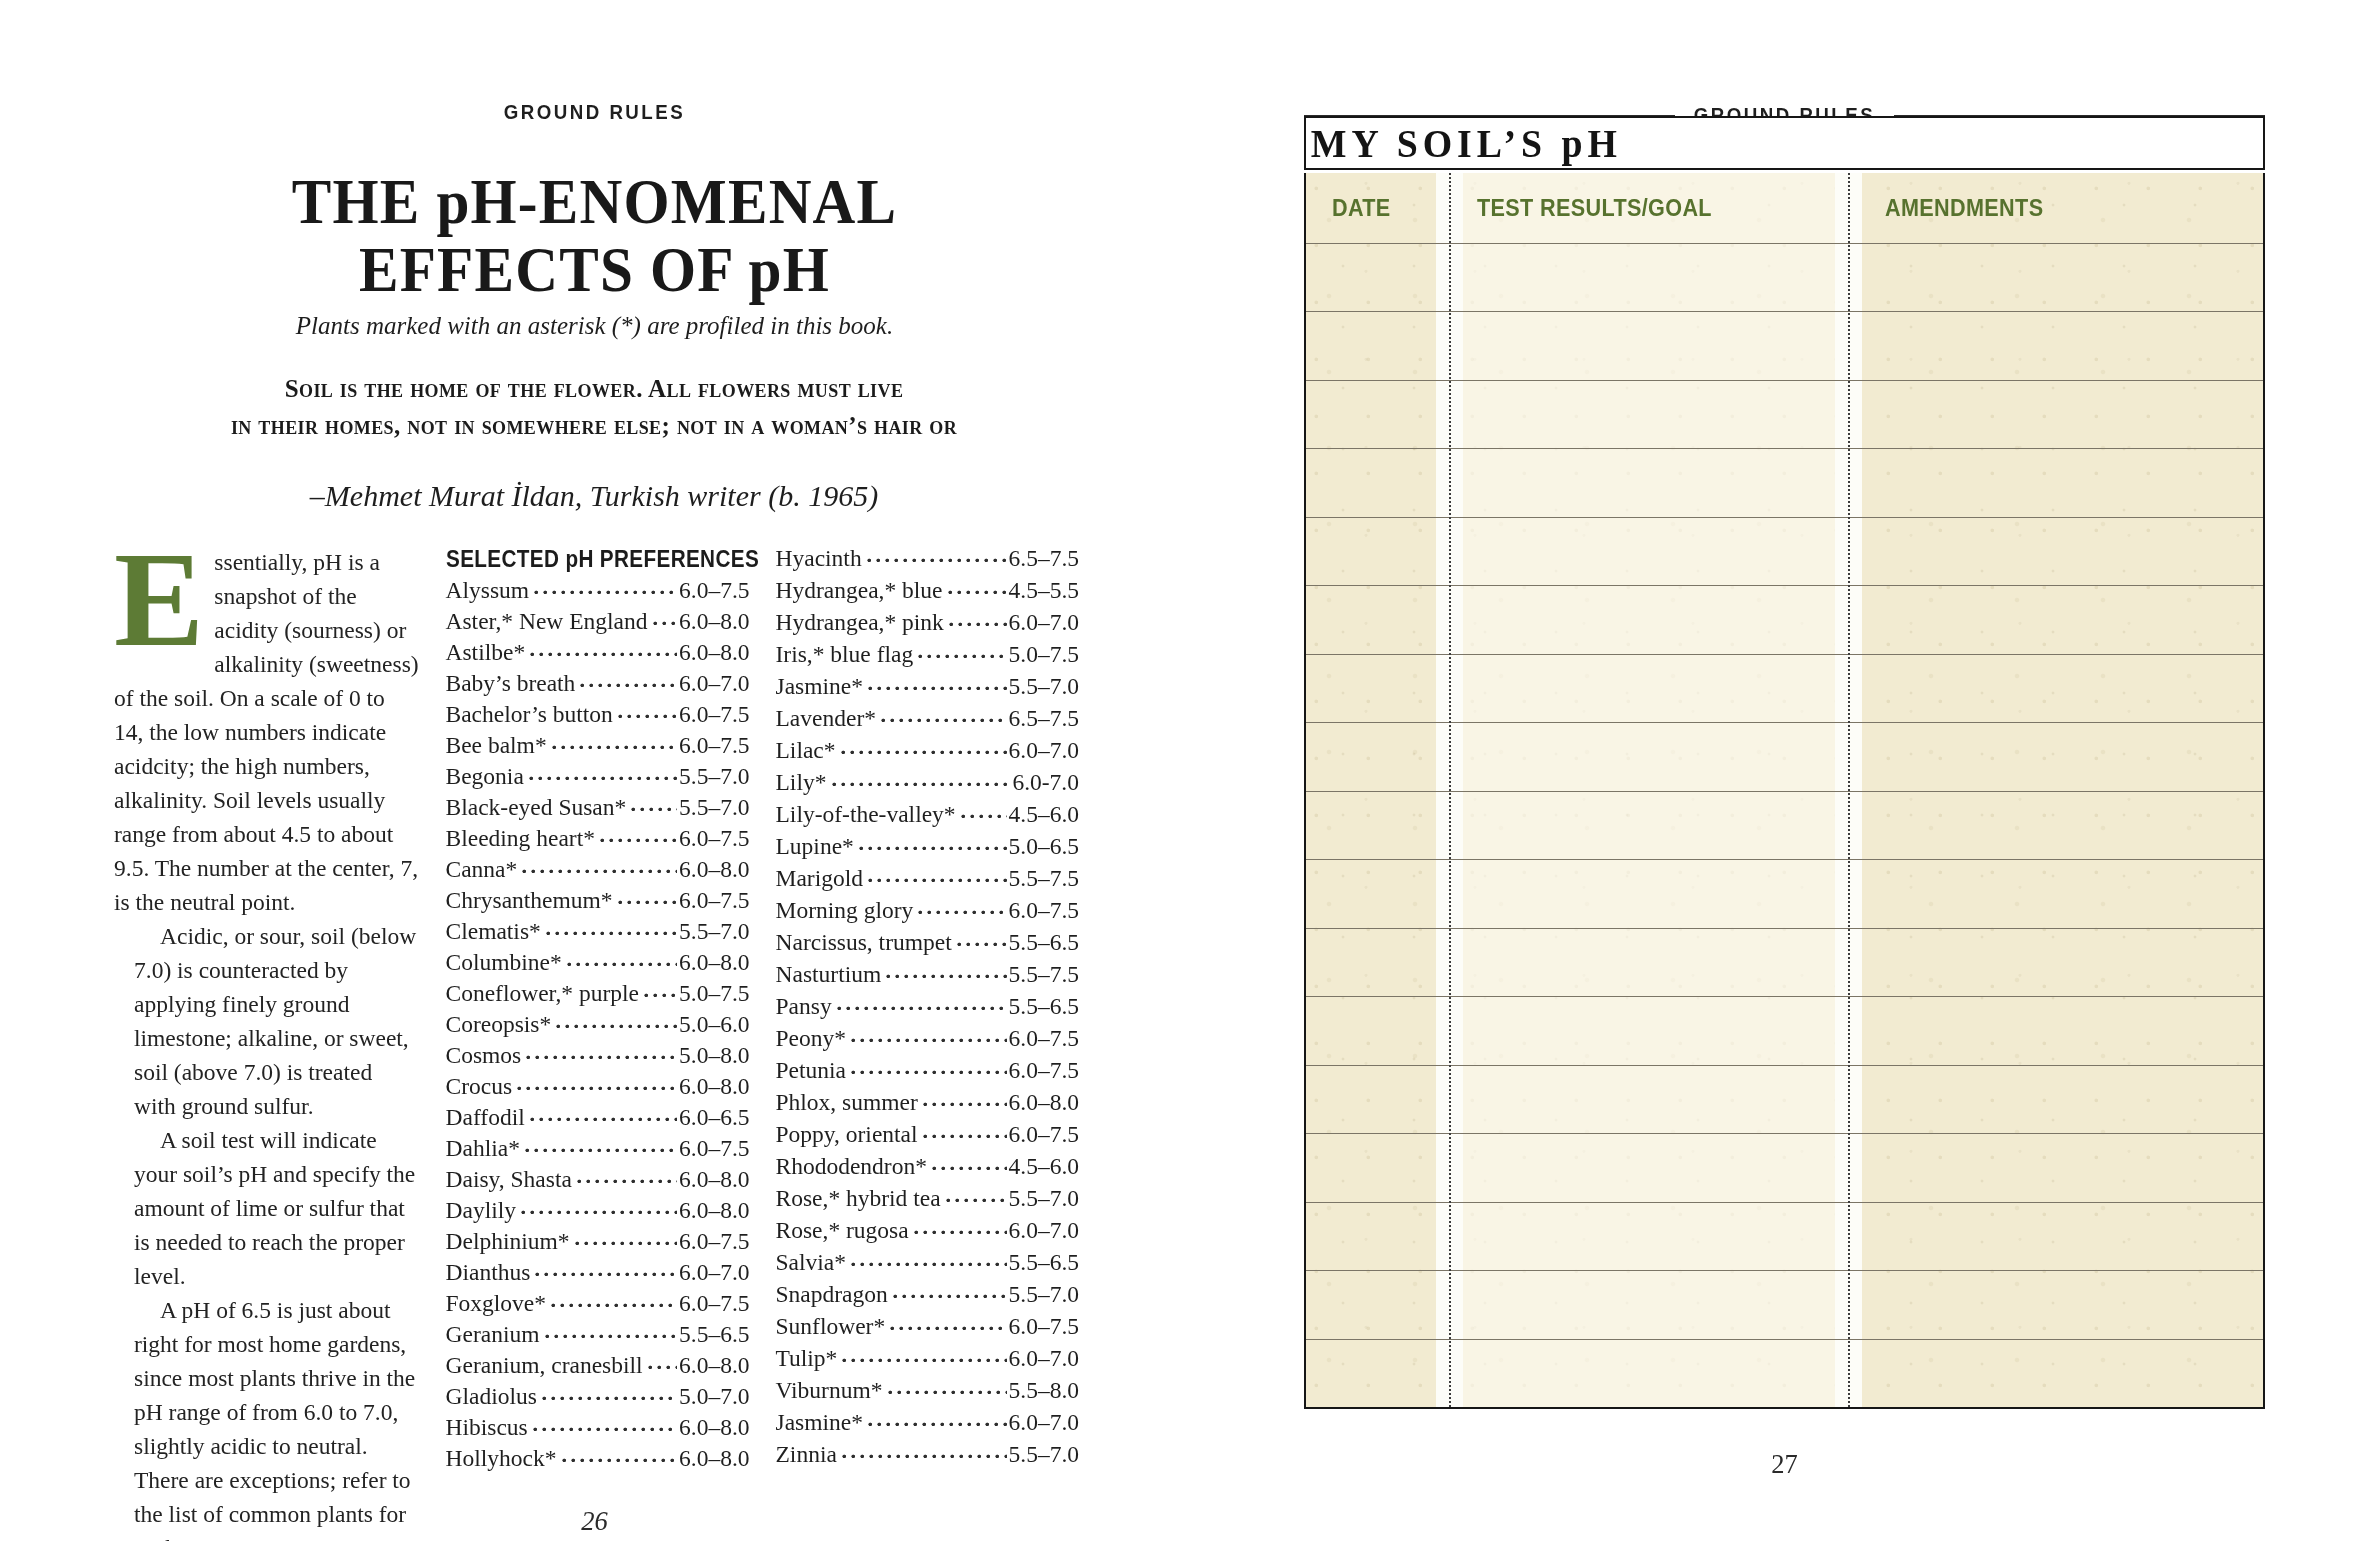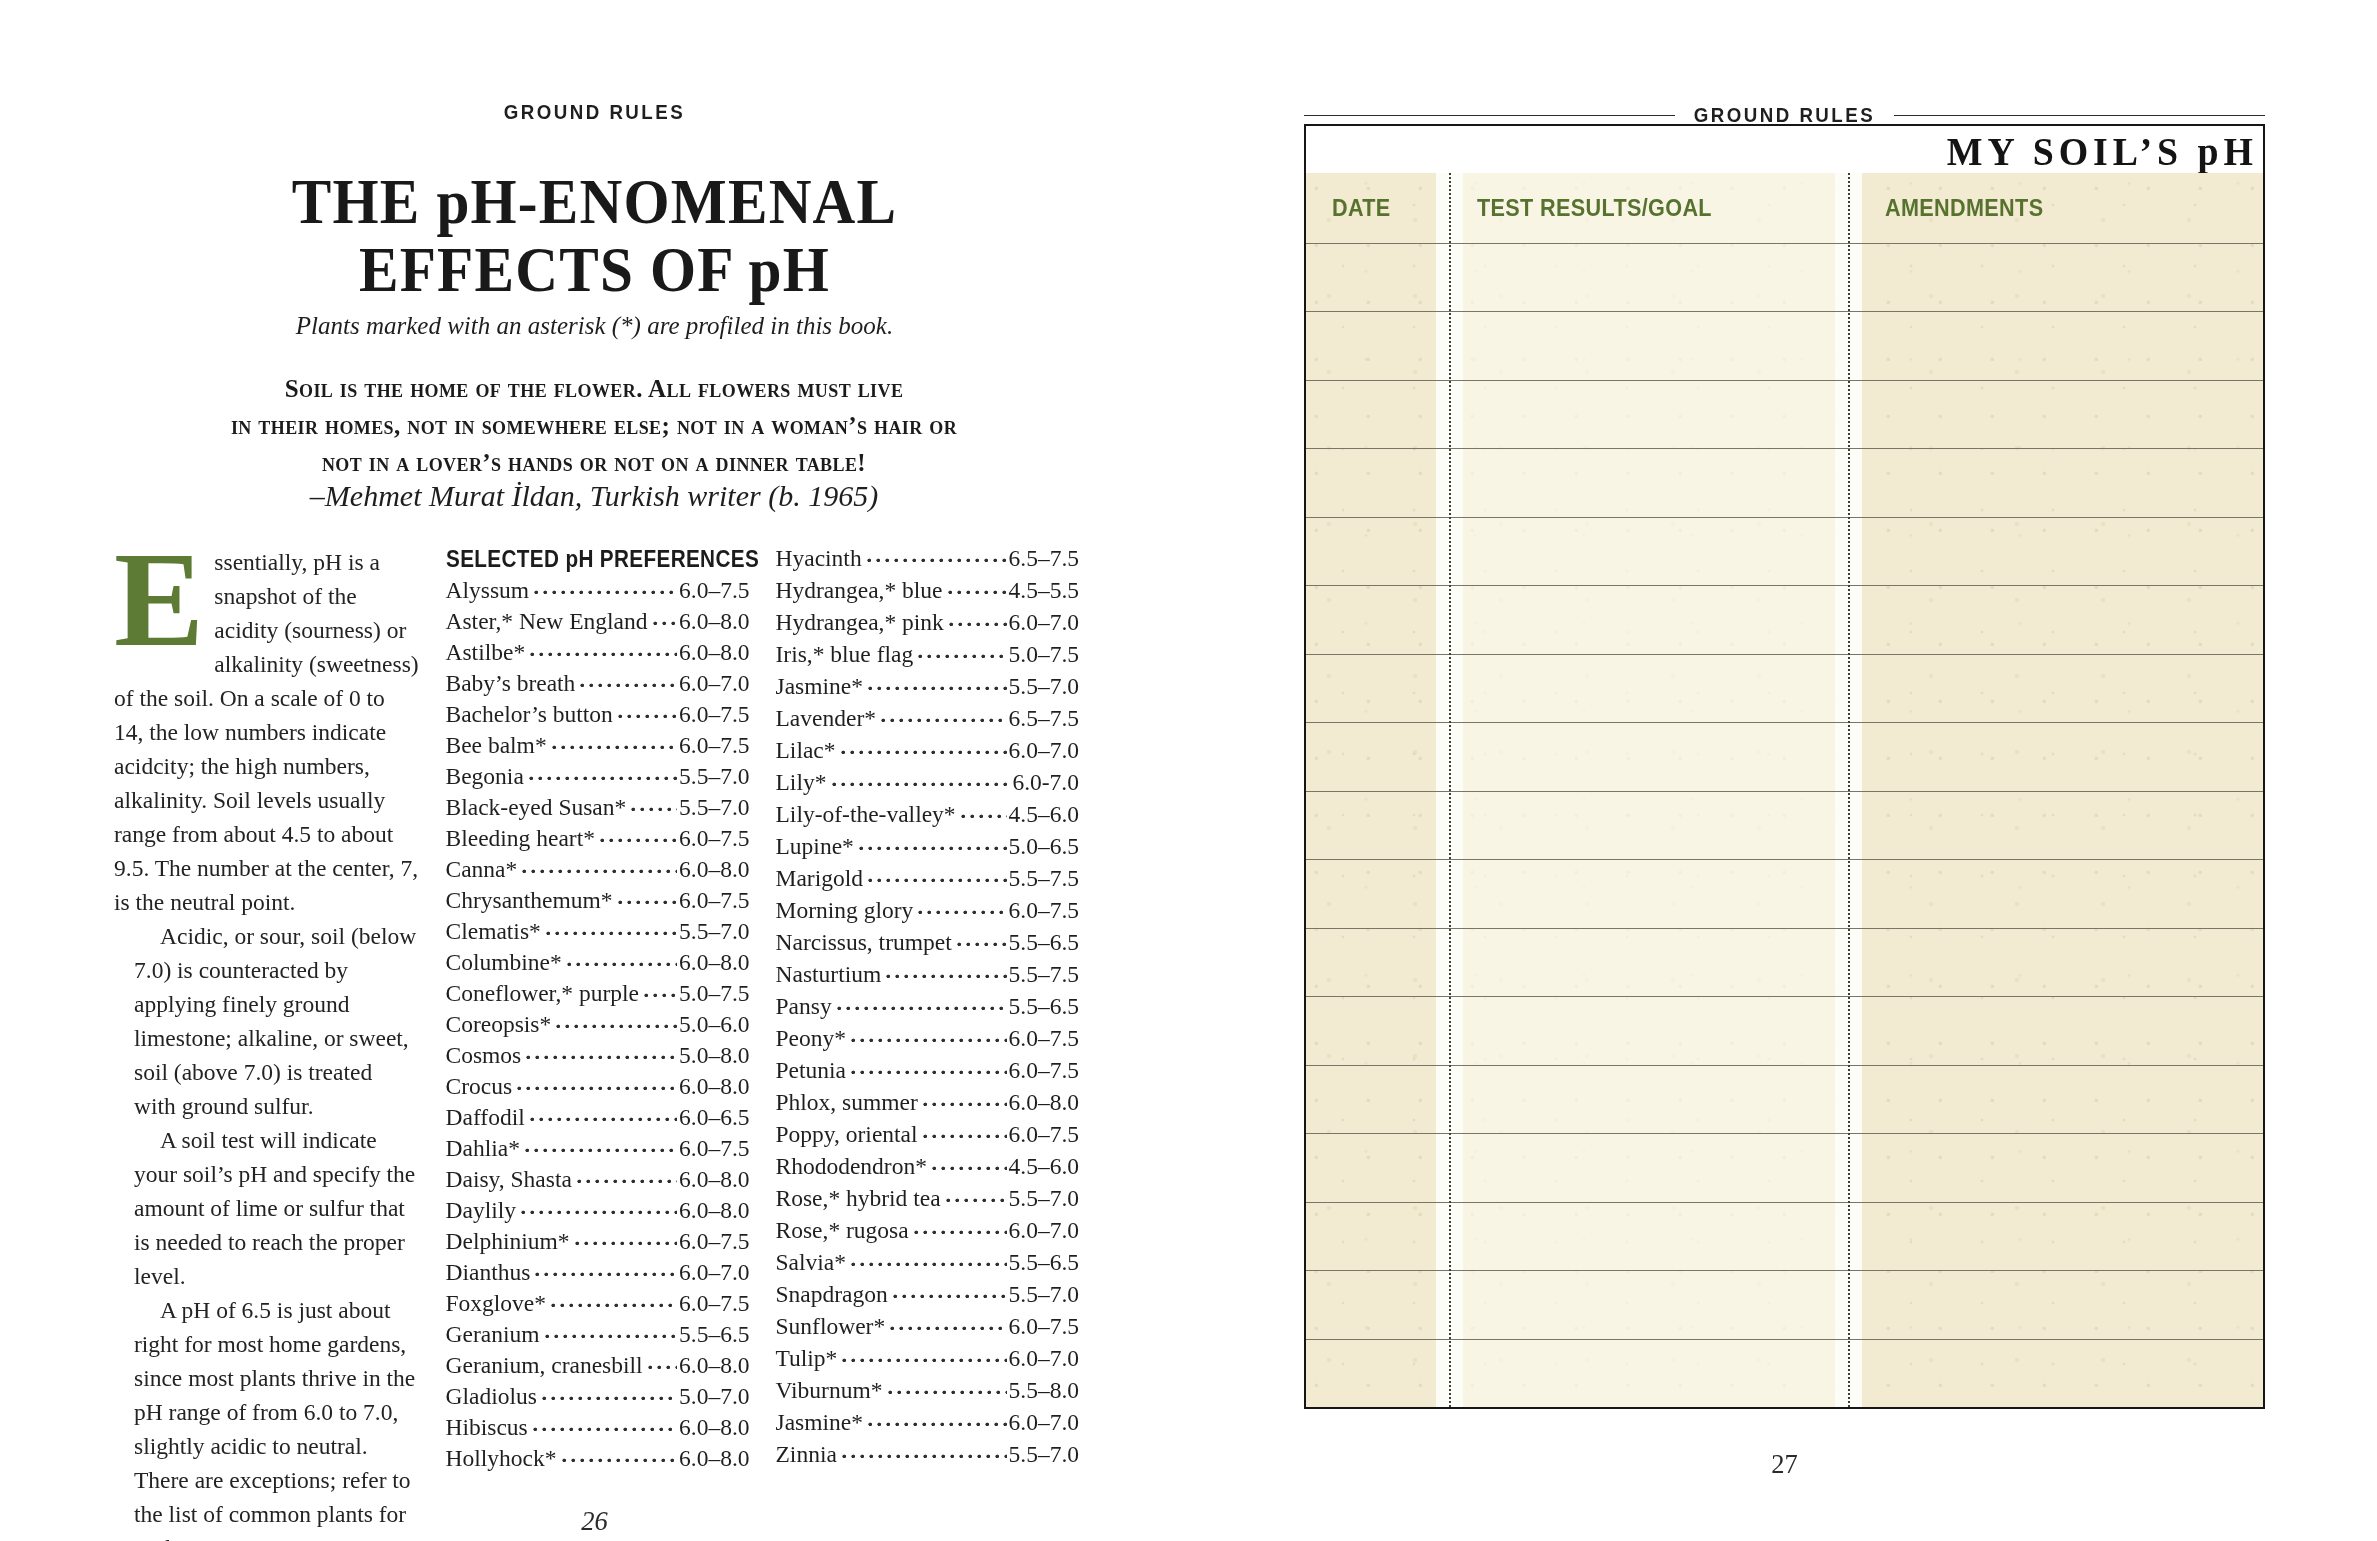--- a/index.html
+++ b/index.html
@@ -46,23 +46,23 @@
   .ph-row .plant{flex:0 0 auto;}
   .ph-row .leader{flex:1 1 auto;min-width:13.7px;height:.85em;margin:0 1.7px 0 5.1px;
     background-image:radial-gradient(circle at 2.2px 72%, #2e2e2e 1.5px, transparent 2.1px);
     background-size:9px 100%;background-repeat:repeat-x;}
   .ph-row .val{flex:0 0 auto;}
   
   #right-kicker-row{position:absolute;left:1304px;top:104px;width:961px;
     display:flex;align-items:center;}
   #right-kicker-row .rule{flex:1;border-top:1.7px solid #2b2b2b;}
   #right-kicker-row .kicker{margin:0 13.7px;}
-  #journal-titleband{position:absolute;left:1304px;top:124px;width:961px;height:54px;
+  #journal-titleband{position:absolute;left:1304px;top:116px;width:961px;height:54px;
     background:#ffffff;border:2.6px solid #161616;box-sizing:border-box;
-    display:flex;align-items:center;justify-content:flex-end;}
+    display:flex;align-items:center;justify-content:flex-start;}
   #journal-title{font-weight:700;font-size:39px;letter-spacing:5.1px;color:#141414;
     transform:scaleX(.97);white-space:nowrap;}
   #journal-body{position:absolute;left:1304px;top:173px;width:961px;height:1236px;
     box-sizing:border-box;border-left:2.6px solid #161616;border-right:2.6px solid #161616;
     border-bottom:2.6px solid #161616;
     background-color:#f2ebd1;
     background-image:
       radial-gradient(circle at 10.3px 15.4px, rgba(140,118,58,.13) 1.4px, transparent 2.2px),
       radial-gradient(circle at 37px 32px, rgba(122,100,50,.11) 0.9px, transparent 1.8px),
       radial-gradient(circle at 23px 47px, rgba(150,130,70,.09) 1.8px, transparent 2.7px),
@@ -97,21 +97,20 @@
   <div id="left-title">
     <span class="tline">THE pH-ENOMENAL</span>
     <span class="tline">EFFECTS OF pH</span>
   </div>
 
   <div id="left-subtitle">Plants marked with an asterisk (*) are profiled in this book.</div>
 
   <div id="left-quote">
     <div>Soil is the home of the flower. All flowers must live</div>
     <div>in their homes, not in somewhere else; not in a woman’s hair or</div>
-    <div>not in a lover’s hands or not on a dinner table!</div>
   </div>
   <div id="left-quote-attr">–Mehmet Murat İldan, Turkish writer (b. 1965)</div>
 
   <div id="left-columns">
 
     <div class="col-body">
       <p><span class="dropcap">E</span><span>ssentially, pH is a snapshot of the acidity (sourness) or alkalinity (sweetness) of the soil. On a scale of 0 to 14, the low numbers indicate acidcity; the high numbers, alkalinity. Soil levels usually range from about 4.5 to about 9.5. The number at the center, 7, is the neutral point.</span></p>
       <p class="indent">Acidic, or sour, soil (below 7.0) is counteracted by applying finely ground limestone; alkaline, or sweet, soil (above 7.0) is treated with ground sulfur.</p>
       <p class="indent">A soil test will indicate your soil’s pH and specify the amount of lime or sulfur that is needed to reach the proper level.</p>
       <p class="indent">A pH of 6.5 is just about right for most home gardens, since most plants thrive in the pH range of from 6.0 to 7.0, slightly acidic to neutral. There are exceptions; refer to the list of common plants for each one’s pH range.</p>

